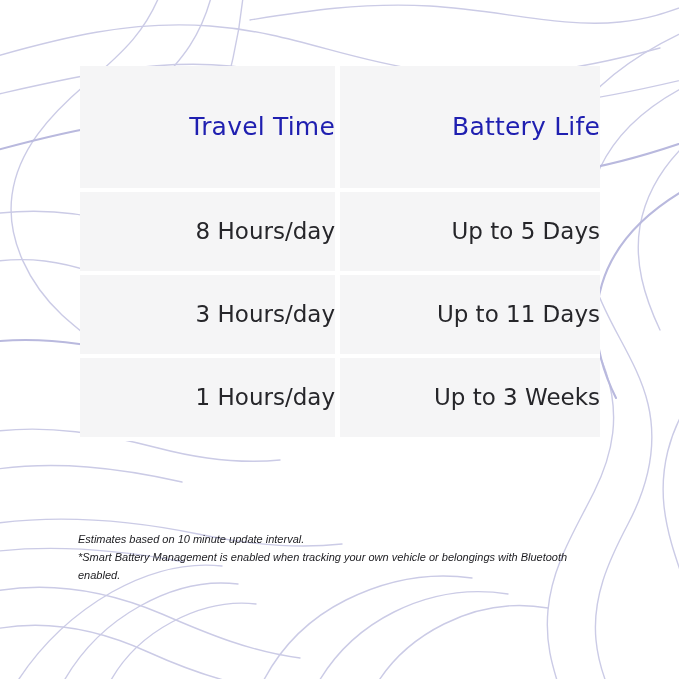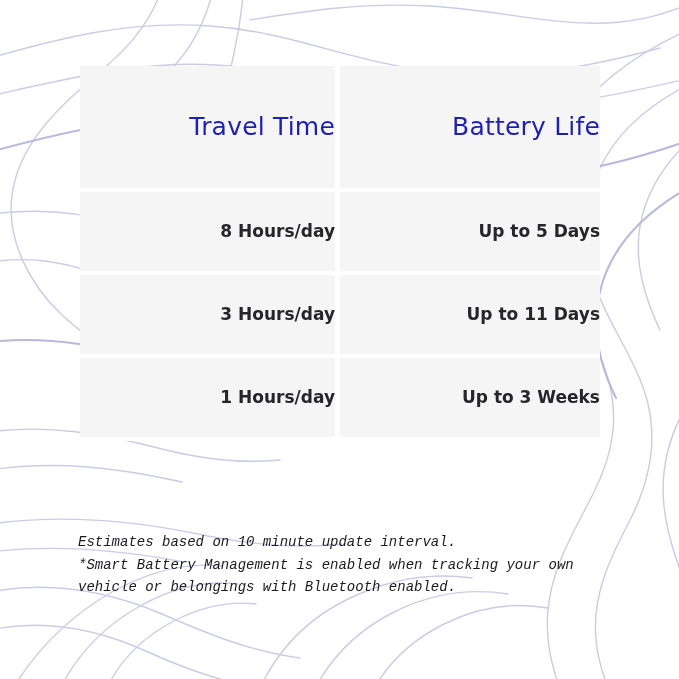--- a/index.html
+++ b/index.html
@@ -64,22 +64,22 @@
     font-weight: 400;
     letter-spacing: 0.2px;
     line-height: 1.2;
   }
 
   .row-data td {
     height: 79px;
   }
   .data-text {
     color: #26262a;
-    font-size: 17px;
-    font-weight: 700;
+    font-size: 23px;
+    font-weight: 400;
     line-height: 1.2;
   }
 
   .row-highlight td {
     background: #1414f0;
     height: 99px;
     border-bottom: none;
     border-right: 5px solid #ffffff;
   }
   .row-highlight td.col-last {
@@ -92,24 +92,24 @@
     line-height: 1.3;
   }
 
   
   .footnote {
     position: absolute;
     left: 78px;
     top: 531px;
     width: 528px;
     color: #1b1b1f;
-    font-size: 14px;
+    font-size: 11px;
     font-style: italic;
     line-height: 1.62;
-    font-family: Liberation Mono, monospace;
+    font-family: Liberation Sans, sans-serif;
   }
   .footnote p {
     margin: 0;
   }
 </style>
 </head>
 <body>
 
 <svg id="bg-topo" viewBox="0 0 679 679" preserveAspectRatio="none" aria-hidden="true">
   <rect x="0" y="0" width="679" height="679" fill="#ffffff"></rect>

